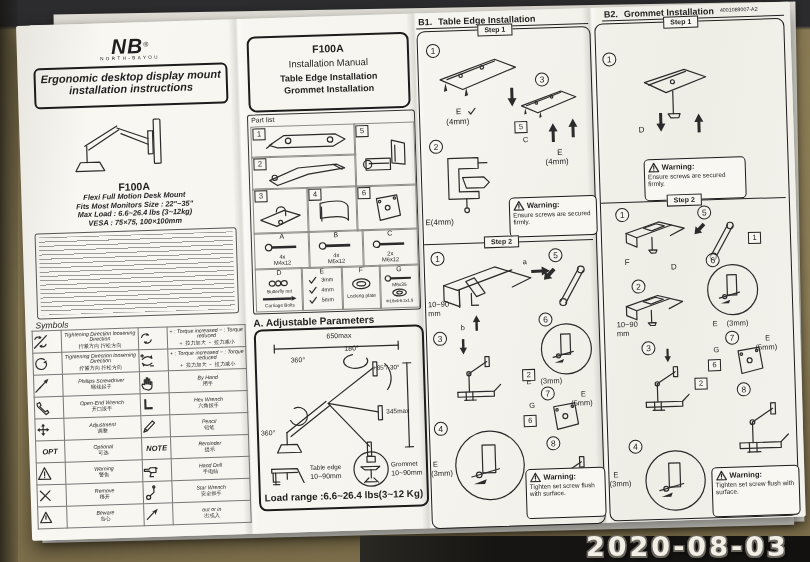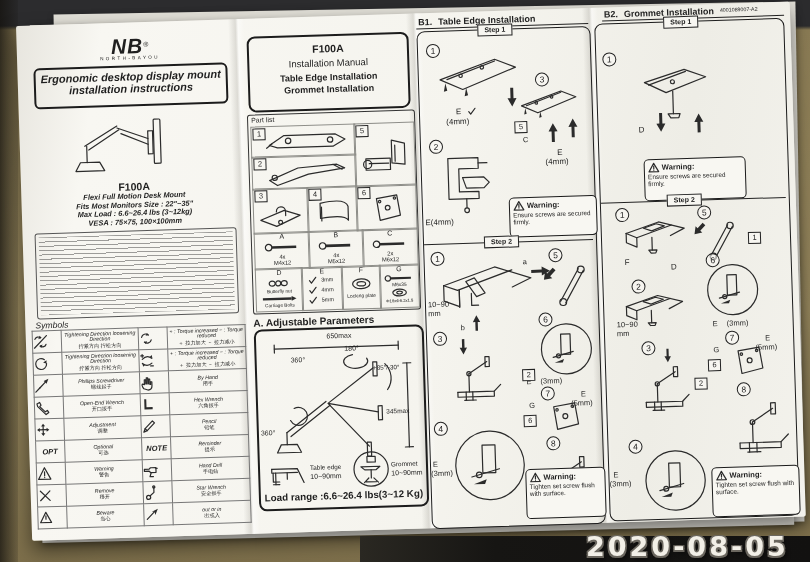--- a/index.html
+++ b/index.html
@@ -1025,14 +1025,14 @@
               </span>
               <span class="wt">Warning:</span>
             </div>
           <div class="wx">Tighten set screw flush with surface.</div>
         </div>
       </div>
     </div>
   </div>
 
   <div class="shadow-br"></div>
-  <div class="wm" style="left:586px;top:531px;font-size: 27px;letter-spacing:3px">2020-08-05</div>
+  <div class="wm" style="left:586px;top:531px;font-size: 27px;letter-spacing:3px">2020-08-03</div>
 </div>
 
 </body></html>

